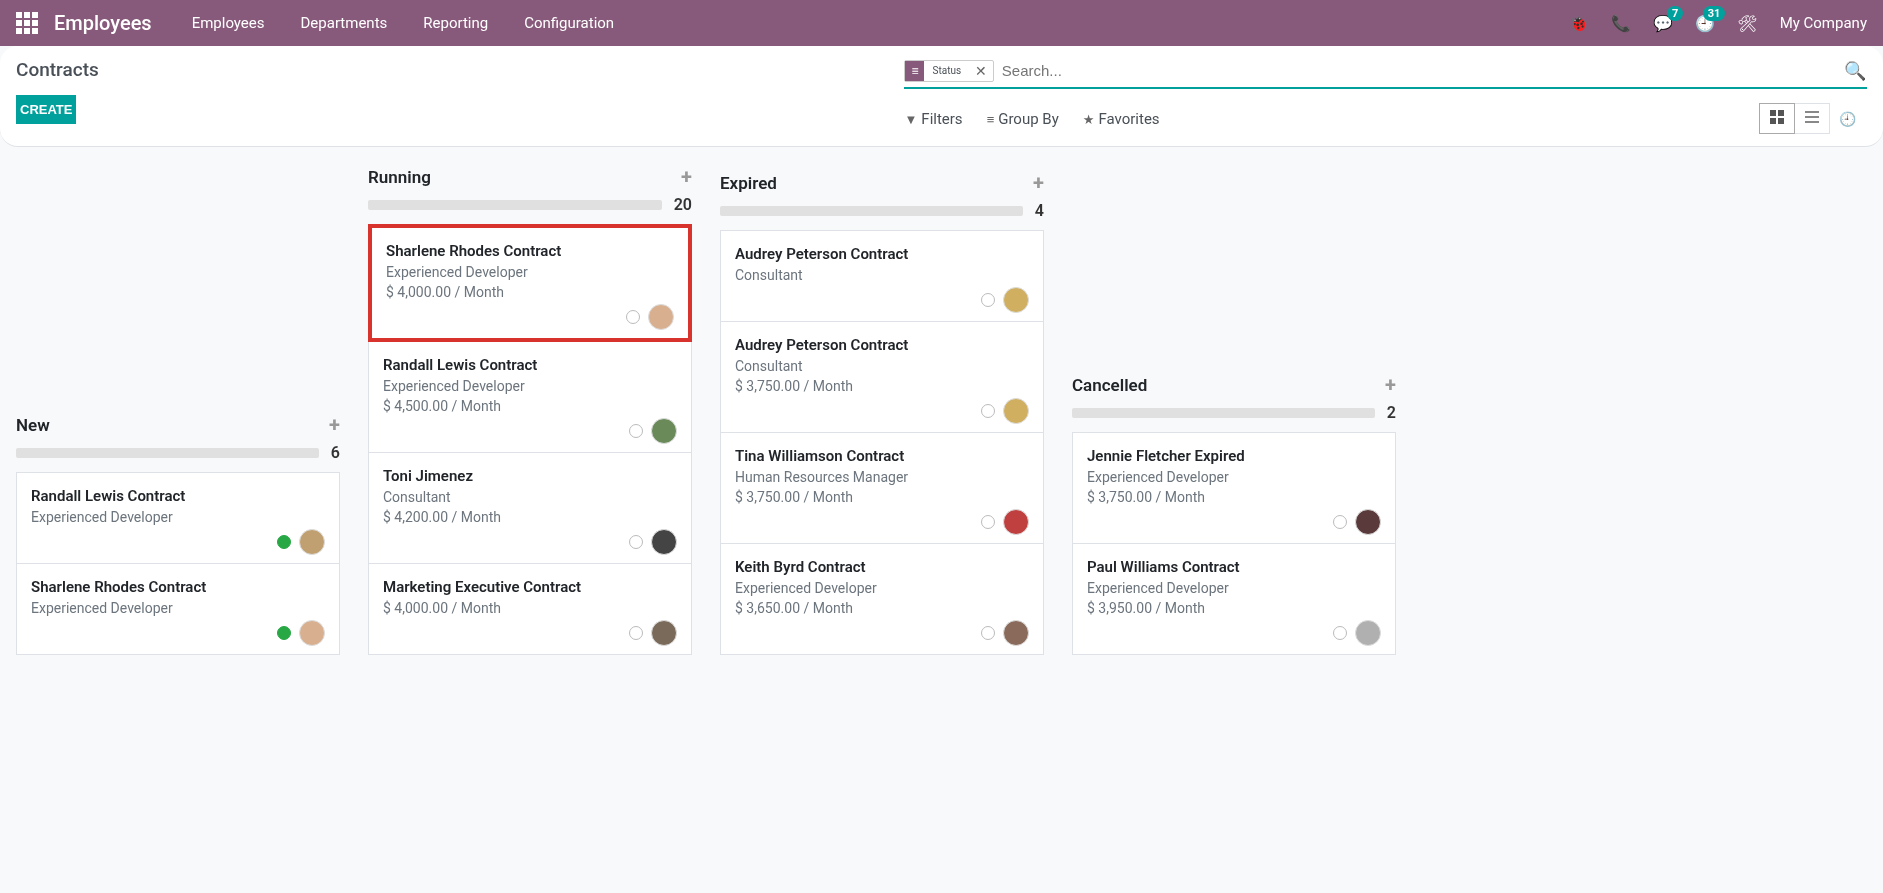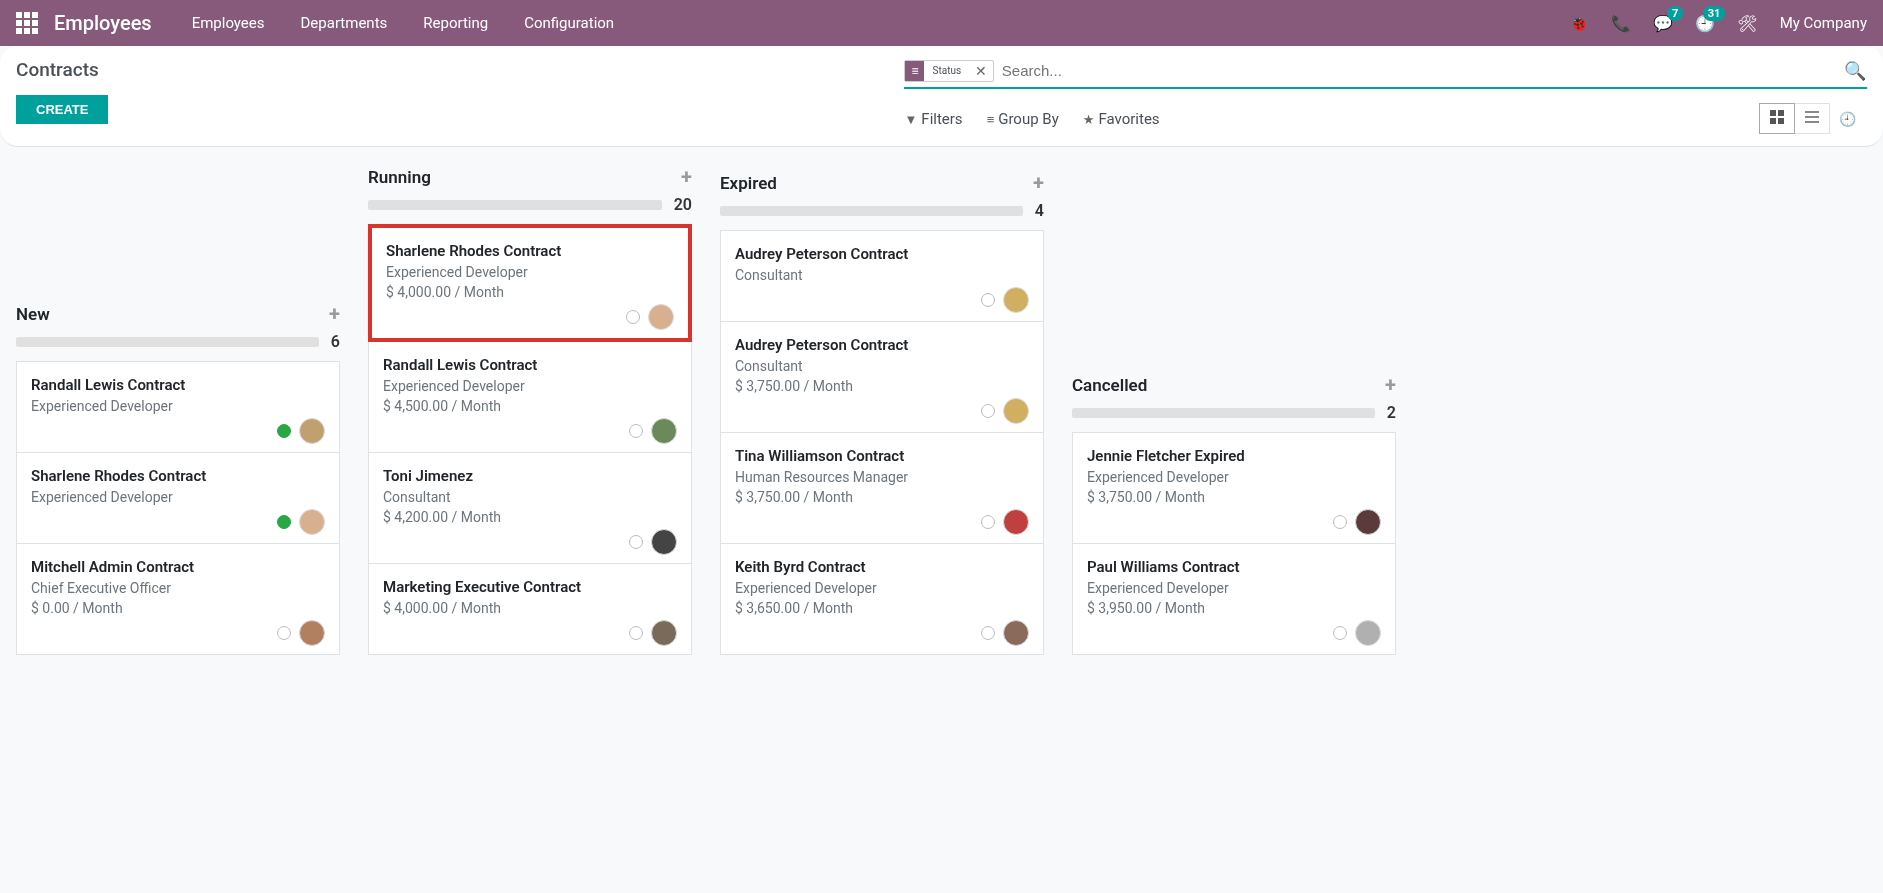--- a/index.html
+++ b/index.html
@@ -15,21 +15,21 @@
   .nav-right { margin-left: auto; display: flex; align-items: center; gap: 22px; }
   .nav-icon { color: #fff; font-size: 16px; position: relative; cursor: pointer; }
   .badge { position: absolute; top: -8px; right: -10px; background: #00a09d; color: #fff; border-radius: 10px; font-size: 11px; padding: 1px 5px; font-weight: bold;}
   .user-area { display: flex; align-items: center; gap: 8px; }
   .avatar-sm { width: 26px; height: 26px; border-radius: 50%; background: #d0a080; display:inline-block; }
   
   
   .control-bar { background: #fff; padding: 12px 16px 0 16px; display: flex; border-bottom: 1px solid #dee2e6; border-radius: 18px;}
   .cb-left { width: 48%; }
   .cb-left h2 { font-size: 19px; font-weight: 500; color: #495057; margin-bottom: 14px; }
-  .create-btn { background: #00a09d; color: #fff; border: none; padding: 7px 20px; font-weight: bold; font-size: 13px; cursor: pointer; margin-bottom: 14px;}
+  .create-btn { background: #00a09d; color: #fff; border: none; padding: 7px 4px; font-weight: bold; font-size: 13px; cursor: pointer; margin-bottom: 14px;}
   .cb-right { flex: 1; }
   .search-row { display: flex; align-items: center; border-bottom: 2px solid #00a09d; padding-bottom: 4px; margin-bottom: 14px;}
   .search-facet { border: 1px solid #ccc; display: inline-flex; align-items: center; border-radius: 2px; margin-right: 8px; background:#fff;}
   .facet-icon { background: #875a7b; color:#fff; padding: 3px 6px; font-size:12px;}
   .facet-label { padding: 0 8px; font-size: 10px; }
   .facet-x { padding: 0 6px; color: #666; cursor:pointer; font-size: 14px;}
   .search-input { flex:1; border:none; outline:none; font-size:15px; padding: 4px 0; color:#888;}
   .search-icon-right { font-size:18px; color:#555; }
   .toolbar-row { display:flex; align-items:center; gap: 24px; padding-bottom: 12px;}
   .tool-item { color:#495057; font-size: 15px; cursor:pointer; }
@@ -147,29 +147,20 @@
       </div>
       </div>
       <div class="kcard">
         <div class="title">Sharlene Rhodes Contract</div>
         <div class="role">Experienced Developer</div>
         <div class="footer">
         <span class="status-dot green"></span>
         <span class="avatar-xs" style="background:#d8b090"></span>
       </div>
       </div>
-      <div class="kcard">
-        <div class="title">Mitchell Admin Contract</div>
-        <div class="role">Chief Executive Officer</div>
-        <div class="wage">$ 0.00 / Month</div>
-        <div class="footer">
-        <span class="status-dot"></span>
-        <span class="avatar-xs" style="background:#b08060"></span>
-      </div>
-      </div>
     </div>
     <div class="kcol">
     <div class="kcol-header">
       <span class="kcol-title">Running</span>
       <span class="kcol-plus">+</span>
     </div>
     <div class="kcol-bar">
       <div class="kcol-progress"></div>
       <span class="kcol-count">20</span>
     </div>

